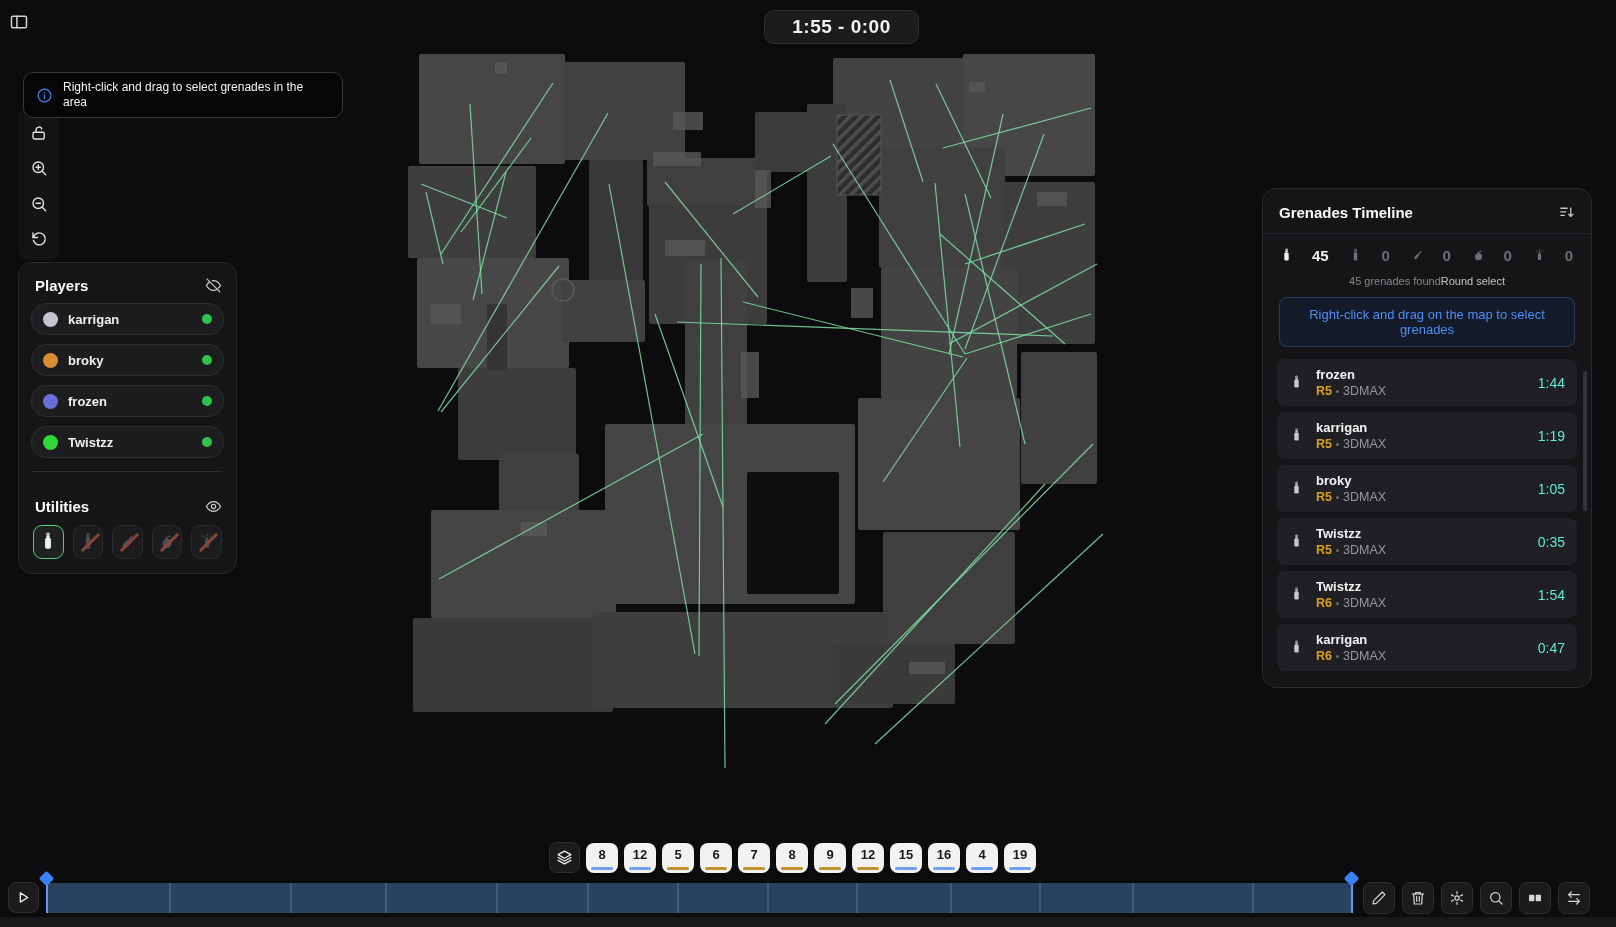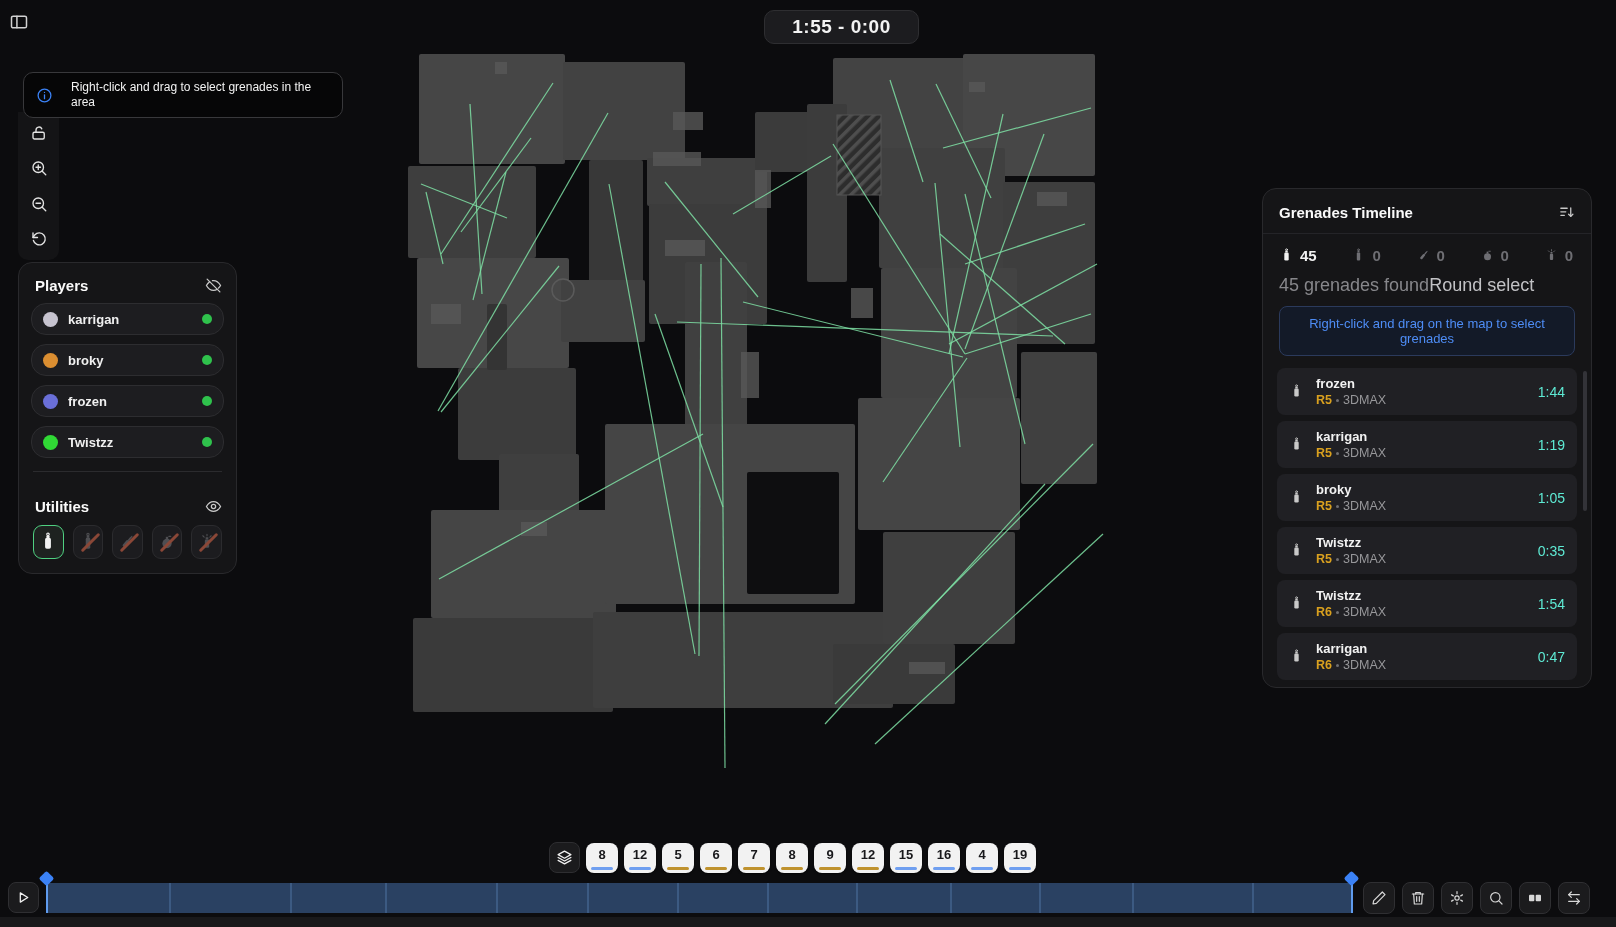--- a/index.html
+++ b/index.html
@@ -9,21 +9,21 @@
     font-family:"Liberation Sans",sans-serif;
   }
   svg{display:block}
   
   .sidebar-toggle{position:absolute;left:9px;top:12px;width:20px;height:20px;color:#d2d2d2;cursor:pointer}
   .timer-pill{position:absolute;left:764px;top:10px;width:153px;height:32px;background:#1c1c1f;
     border:1px solid #2e2e31;border-radius:10px;display:flex;align-items:center;justify-content:center;
     font-size:19px;font-weight:700;letter-spacing:.5px;color:#f2f2f2}
   
   .tooltip{position:absolute;left:23px;top:72px;width:320px;height:46px;background:#060607;
-    border:1px solid #38383b;border-radius:10px;display:flex;align-items:center;gap:18px;
+    border:1px solid #38383b;border-radius:10px;display:flex;align-items:center;gap:10px;
     padding:0 12px;box-sizing:border-box;z-index:5}
   .tooltip .info-ico{color:#3b82f6;flex:0 0 auto;display:flex}
   .tooltip-text{font-size:12px;line-height:15px;color:#f2f2f2}
   
   .map-toolbar{position:absolute;left:18px;top:112px;width:41px;height:148px;background:#141416;
     border-radius:0 0 10px 10px;display:flex;flex-direction:column;align-items:center;
     justify-content:space-evenly;z-index:2}
   .tool-btn{width:30px;height:30px;display:flex;align-items:center;justify-content:center;
     color:#e3e3e3;border-radius:6px;cursor:pointer}
   
@@ -47,25 +47,25 @@
     border-radius:2px;transform:rotate(-45deg)}
   
   .map-view{position:absolute;left:403px;top:52px;width:697px;height:680px}
   .map-view svg{overflow:visible}
   
   .grenades-panel{position:absolute;left:1262px;top:188px;width:330px;height:500px;
     display:flex;flex-direction:column;padding:0;z-index:2}
   .g-head{display:flex;align-items:center;justify-content:space-between;padding:15px 16px 12px 16px;
     border-bottom:1px solid #242428}
   .counts-row{display:flex;justify-content:space-between;padding:13px 18px 6px 16px}
-  .count-group{display:flex;align-items:center;gap:6px;color:#6e6e73;cursor:pointer}
+  .count-group{display:flex;align-items:center;gap:18px;color:#6e6e73;cursor:pointer}
   .count-group.active{color:#f2f2f2}
   .c-num{font-size:15px;font-weight:600}
   .c-ico{display:flex}
-  .summary-row{display:flex;justify-content:flex-start;padding:5px 16px 10px 16px;font-size:18px}
+  .summary-row{display:flex;justify-content:center;padding:5px 16px 10px 16px;font-size:11px}
   .summary-left{color:#87878b}
   .summary-right{color:#c2c2c5}
   .hint-box{margin:0 16px 12px 16px;padding:9px 20px;background:#131a28;border:1px solid #2b3a5c;
     border-radius:8px;color:#4e8df6;font-size:13px;text-align:center;cursor:default}
   .g-list{flex:1;display:flex;flex-direction:column;gap:6px;padding:0 14px 12px 14px;overflow:hidden}
   .g-item{height:47px;flex:0 0 47px;background:#202024;border-radius:8px;display:flex;align-items:center;
     gap:12px;padding:0 12px;cursor:pointer}
   .g-ico{display:flex;color:#c9c9c9}
   .g-info{display:flex;flex-direction:column;gap:2px}
   .g-player{font-size:13px;font-weight:700;color:#f2f2f2}

